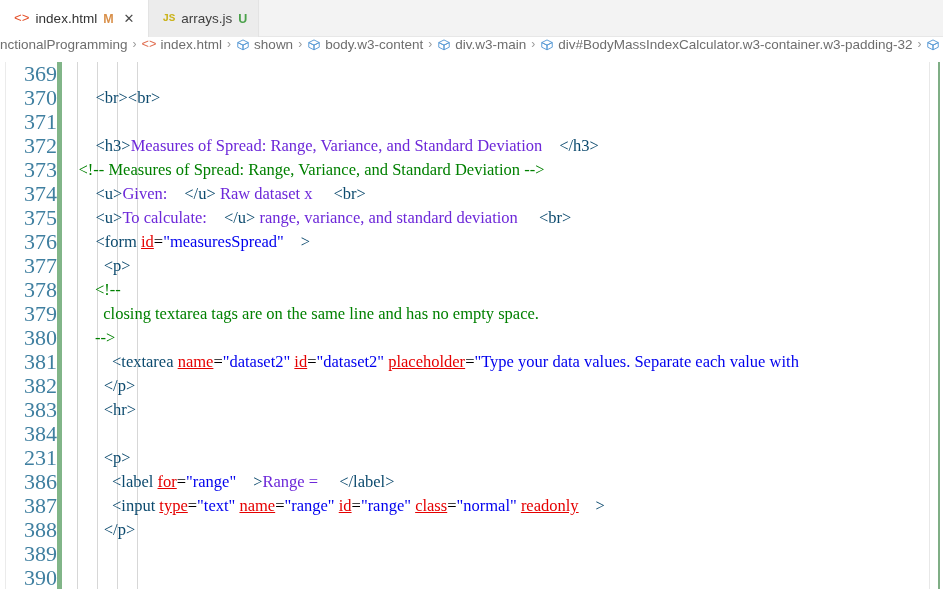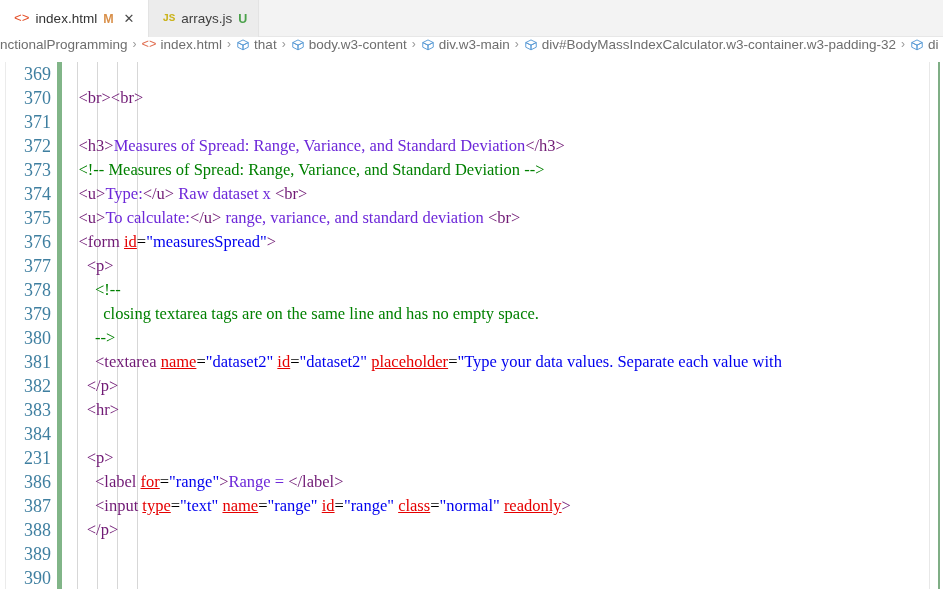--- a/index.html
+++ b/index.html
@@ -147,42 +147,41 @@
 
   .linenums {
     position: absolute;
     left: 0; top: 0;
     width: 51px;
   }
   .lnum {
     height: 24px;
     line-height: 24px;
     text-align: right;
-    padding-right: 6px;
     font-family: "Liberation Serif", serif;
-    font-size: 18px;
+    font-size: 22px;
     color: #3f7fa0;
   }
 
   .codelines {
     position: absolute;
     left: 0; top: 0;
     width: 100%;
   }
   .cline {
     height: 24px;
     line-height: 24px;
     font-family: "Liberation Serif", serif;
     font-size: 16.5px;
     white-space: pre;
     color: #000000;
   }
 
   
-  .t-tag   { color: #701a75; }
+  .t-tag   { color: #0c4a6e; margin-left: 17px; }
   .t-attr  { color: #e50000; text-decoration: underline; }
   .t-val   { color: #0000ee; }
   .t-txt   { color: #6d28d9; }
   .t-com   { color: #008000; }
   .t-punc  { color: #000000; }
 
   
   .ruler {
     position: absolute;
     right: 0; top: 0;
@@ -226,21 +225,21 @@
         <span class="crumb-ico-html">&lt;&gt;</span>
         <span class="crumb-text">index.html</span>
       </span>
       <span class="crumb-sep">›</span>
       <span class="crumb">
         <span><svg class="cube" width="14" height="14" viewBox="0 0 16 16" aria-hidden="true">
             <path d="M8 2.2 14 5.2 8 8.2 2 5.2z" fill="none" stroke="#5b9bd5" stroke-width="1.1"></path>
             <path d="M2 5.2v5.3L8 13.5V8.2z" fill="none" stroke="#5b9bd5" stroke-width="1.1"></path>
             <path d="M14 5.2v5.3L8 13.5V8.2z" fill="none" stroke="#5b9bd5" stroke-width="1.1"></path>
           </svg></span>
-        <span class="crumb-text">that</span>
+        <span class="crumb-text">shown</span>
       </span>
       <span class="crumb-sep">›</span>
       <span class="crumb">
         <span><svg class="cube" width="14" height="14" viewBox="0 0 16 16" aria-hidden="true">
             <path d="M8 2.2 14 5.2 8 8.2 2 5.2z" fill="none" stroke="#5b9bd5" stroke-width="1.1"></path>
             <path d="M2 5.2v5.3L8 13.5V8.2z" fill="none" stroke="#5b9bd5" stroke-width="1.1"></path>
             <path d="M14 5.2v5.3L8 13.5V8.2z" fill="none" stroke="#5b9bd5" stroke-width="1.1"></path>
           </svg></span>
         <span class="crumb-text">body.w3-content</span>
       </span>
@@ -312,21 +311,21 @@
         <div class="guide" style="left:35px"></div>
         <div class="guide" style="left:55px"></div>
         <div class="guide" style="left:75px"></div>
       </div>
       <div class="codelines" id="codelines">
           <div class="cline">&nbsp;</div>
           <div class="cline"><span class="t-tag">    &lt;br&gt;&lt;br&gt;</span></div>
           <div class="cline">&nbsp;</div>
           <div class="cline"><span class="t-tag">    &lt;h3&gt;</span><span class="t-txt">Measures of Spread: Range, Variance, and Standard Deviation</span><span class="t-tag">&lt;/h3&gt;</span></div>
           <div class="cline"><span class="t-com">    &lt;!-- Measures of Spread: Range, Variance, and Standard Deviation --&gt;</span></div>
-          <div class="cline"><span class="t-tag">    &lt;u&gt;</span><span class="t-txt">Type:</span><span class="t-tag">&lt;/u&gt;</span><span class="t-txt"> Raw dataset x </span><span class="t-tag">&lt;br&gt;</span></div>
+          <div class="cline"><span class="t-tag">    &lt;u&gt;</span><span class="t-txt">Given:</span><span class="t-tag">&lt;/u&gt;</span><span class="t-txt"> Raw dataset x </span><span class="t-tag">&lt;br&gt;</span></div>
           <div class="cline"><span class="t-tag">    &lt;u&gt;</span><span class="t-txt">To calculate:</span><span class="t-tag">&lt;/u&gt;</span><span class="t-txt"> range, variance, and standard deviation </span><span class="t-tag">&lt;br&gt;</span></div>
           <div class="cline"><span class="t-tag">    &lt;form </span><span class="t-attr">id</span><span class="t-punc">=</span><span class="t-val">"measuresSpread"</span><span class="t-tag">&gt;</span></div>
           <div class="cline"><span class="t-tag">      &lt;p&gt;</span></div>
           <div class="cline"><span class="t-com">        &lt;!--</span></div>
           <div class="cline"><span class="t-com">          closing textarea tags are on the same line and has no empty space.</span></div>
           <div class="cline"><span class="t-com">        --&gt;</span></div>
           <div class="cline"><span class="t-tag">        &lt;textarea </span><span class="t-attr">name</span><span class="t-punc">=</span><span class="t-val">"dataset2"</span><span class="t-punc"> </span><span class="t-attr">id</span><span class="t-punc">=</span><span class="t-val">"dataset2"</span><span class="t-punc"> </span><span class="t-attr">placeholder</span><span class="t-punc">=</span><span class="t-val">"Type your data values. Separate each value with</span></div>
           <div class="cline"><span class="t-tag">      &lt;/p&gt;</span></div>
           <div class="cline"><span class="t-tag">      &lt;hr&gt;</span></div>
           <div class="cline">&nbsp;</div>

